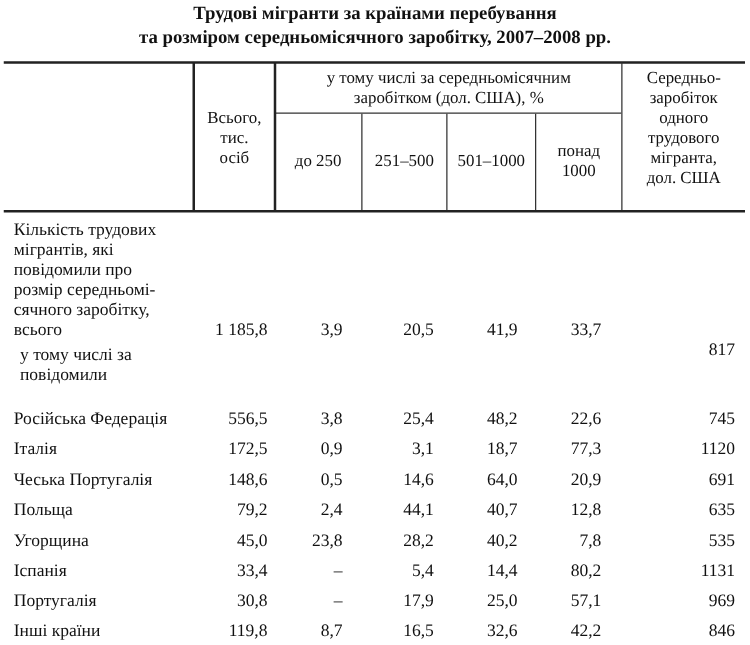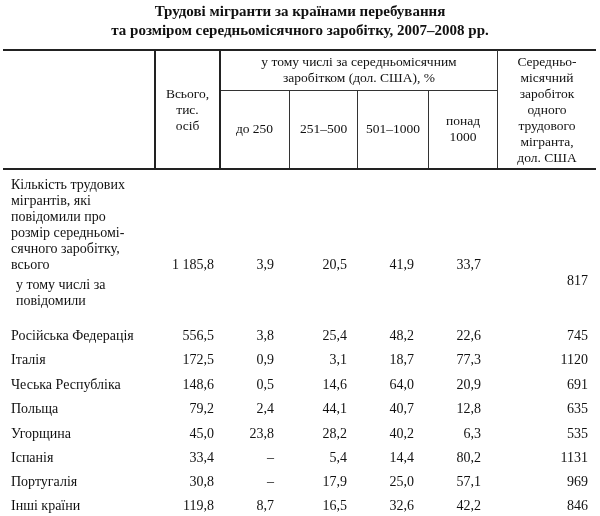--- a/index.html
+++ b/index.html
@@ -44,21 +44,20 @@
 </div>
 <div class="htext" style="left:220px; top:121px; width:69px;">до 250</div>
 <div class="htext" style="left:290px; top:121px; width:67px;">251–500</div>
 <div class="htext" style="left:358px; top:121px; width:70px;">501–1000</div>
 <div class="htext" style="left:429px; top:113px; width:68px;">
   <div id="over1">понад</div>
   <div id="over2">1000</div>
 </div>
 <div class="htext" style="left:498px; top:54px; width:98px;">
   <div>Середньо-</div>
-  <div>місячний</div>
   <div>заробіток</div>
   <div>одного</div>
   <div>трудового</div>
   <div>мігранта,</div>
   <div>дол. США</div>
 </div>
 
 <div id="body">
     <div class="rowlabel" style="top: 177px; left: 11px;">
       <div>Кількість трудових</div>
@@ -90,21 +89,21 @@
     <div class="rowlabel" style="top: 352px; left: 11px;">
       <div>Італія</div>
     </div>
     <div class="cell" style="top: 352px; left: 134px; width: 80px;">172,5</div>
     <div class="cell" style="top: 352px; left: 194px; width: 80px;">0,9</div>
     <div class="cell" style="top: 352px; left: 267px; width: 80px;">3,1</div>
     <div class="cell" style="top: 352px; left: 334px; width: 80px;">18,7</div>
     <div class="cell" style="top: 352px; left: 401px; width: 80px;">77,3</div>
     <div class="cell" style="top: 352px; left: 508px; width: 80px;">1120</div>
     <div class="rowlabel" style="top: 377px; left: 11px;">
-      <div>Чеська Республіка</div>
+      <div>Чеська Португалія</div>
     </div>
     <div class="cell" style="top: 377px; left: 134px; width: 80px;">148,6</div>
     <div class="cell" style="top: 377px; left: 194px; width: 80px;">0,5</div>
     <div class="cell" style="top: 377px; left: 267px; width: 80px; text-align: right;">14,6</div>
     <div class="cell" style="top: 377px; left: 334px; width: 80px;">64,0</div>
     <div class="cell" style="top: 377px; left: 401px; width: 80px;">20,9</div>
     <div class="cell" style="top: 377px; left: 508px; width: 80px;">691</div>
     <div class="rowlabel" style="top: 401px; left: 11px;">
       <div>Польща</div>
     </div>
@@ -114,21 +113,21 @@
     <div class="cell" style="top: 401px; left: 334px; width: 80px;">40,7</div>
     <div class="cell" style="top: 401px; left: 401px; width: 80px;">12,8</div>
     <div class="cell" style="top: 401px; left: 508px; width: 80px;">635</div>
     <div class="rowlabel" style="top: 426px; left: 11px;">
       <div>Угорщина</div>
     </div>
     <div class="cell" style="top: 426px; left: 134px; width: 80px;">45,0</div>
     <div class="cell" style="top: 426px; left: 194px; width: 80px;">23,8</div>
     <div class="cell" style="top: 426px; left: 267px; width: 80px;">28,2</div>
     <div class="cell" style="top: 426px; left: 334px; width: 80px;">40,2</div>
-    <div class="cell" style="top: 426px; left: 401px; width: 80px;">6,3</div>
+    <div class="cell" style="top: 426px; left: 401px; width: 80px;">7,8</div>
     <div class="cell" style="top: 426px; left: 508px; width: 80px;">535</div>
     <div class="rowlabel" style="top: 450px; left: 11px;">
       <div>Іспанія</div>
     </div>
     <div class="cell" style="top: 450px; left: 134px; width: 80px;">33,4</div>
     <div class="cell" style="top: 450px; left: 194px; width: 80px;">–</div>
     <div class="cell" style="top: 450px; left: 267px; width: 80px;">5,4</div>
     <div class="cell" style="top: 450px; left: 334px; width: 80px; text-align: right;">14,4</div>
     <div class="cell" style="top: 450px; left: 401px; width: 80px;">80,2</div>
     <div class="cell" style="top: 450px; left: 508px; width: 80px;">1131</div>

